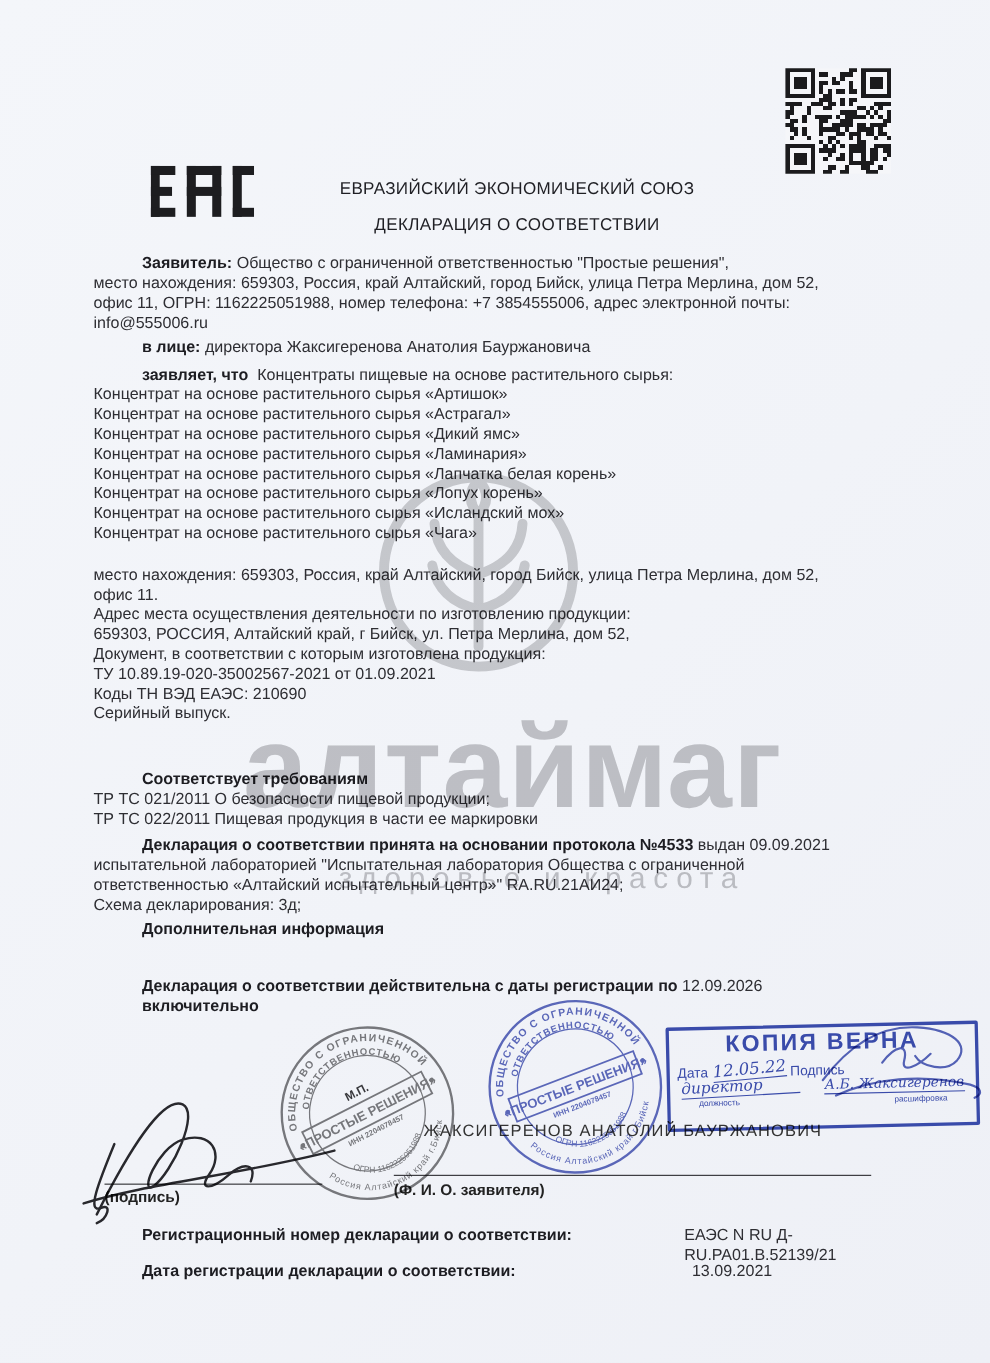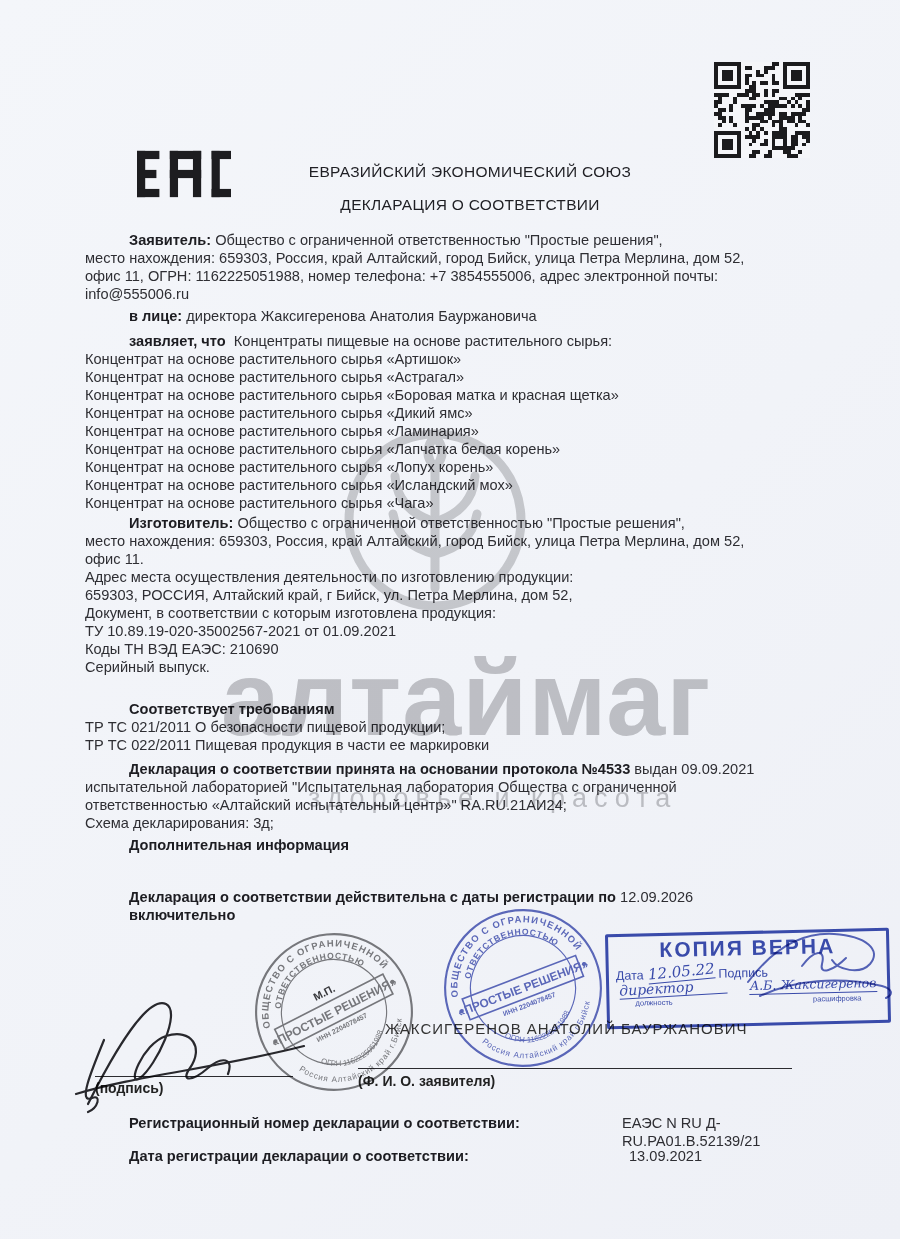--- a/index.html
+++ b/index.html
@@ -284,31 +284,29 @@
   </div>
 
   <div class="tblock" style="top:307px">
     <div class="line"><b>в лице:</b> <span>директора Жаксигеренова Анатолия Бауржановича</span></div>
   </div>
 
   <div class="tblock" style="top:332px">
     <div class="line"><b>заявляет, что</b>&nbsp; <span>Концентраты пищевые на основе растительного сырья:</span></div>
     <div class="line">Концентрат на основе растительного сырья «Артишок»</div>
     <div class="line">Концентрат на основе растительного сырья «Астрагал»</div>
-    <div class="line">Концентрат на основе растительного сырья «Боровая матка и красная щетка»</div>
     <div class="line">Концентрат на основе растительного сырья «Дикий ямс»</div>
     <div class="line">Концентрат на основе растительного сырья «Ламинария»</div>
     <div class="line">Концентрат на основе растительного сырья «Лапчатка белая корень»</div>
     <div class="line">Концентрат на основе растительного сырья «Лопух корень»</div>
     <div class="line">Концентрат на основе растительного сырья «Исландский мох»</div>
     <div class="line">Концентрат на основе растительного сырья «Чага»</div>
   </div>
 
   <div class="tblock" style="top:514px">
-    <div class="line"><b>Изготовитель:</b> <span>Общество с ограниченной ответственностью "Простые решения",</span></div>
     <div class="line">место нахождения: 659303, Россия, край Алтайский, город Бийск, улица Петра Мерлина, дом 52,</div>
     <div class="line">офис 11.</div>
     <div class="line">Адрес места осуществления деятельности по изготовлению продукции:</div>
     <div class="line">659303, РОССИЯ, Алтайский край, г Бийск, ул. Петра Мерлина, дом 52,</div>
     <div class="line">Документ, в соответствии с которым изготовлена продукция:</div>
     <div class="line">ТУ 10.89.19-020-35002567-2021 от 01.09.2021</div>
     <div class="line">Коды ТН ВЭД ЕАЭС: 210690</div>
     <div class="line">Серийный выпуск.</div>
   </div>
 

